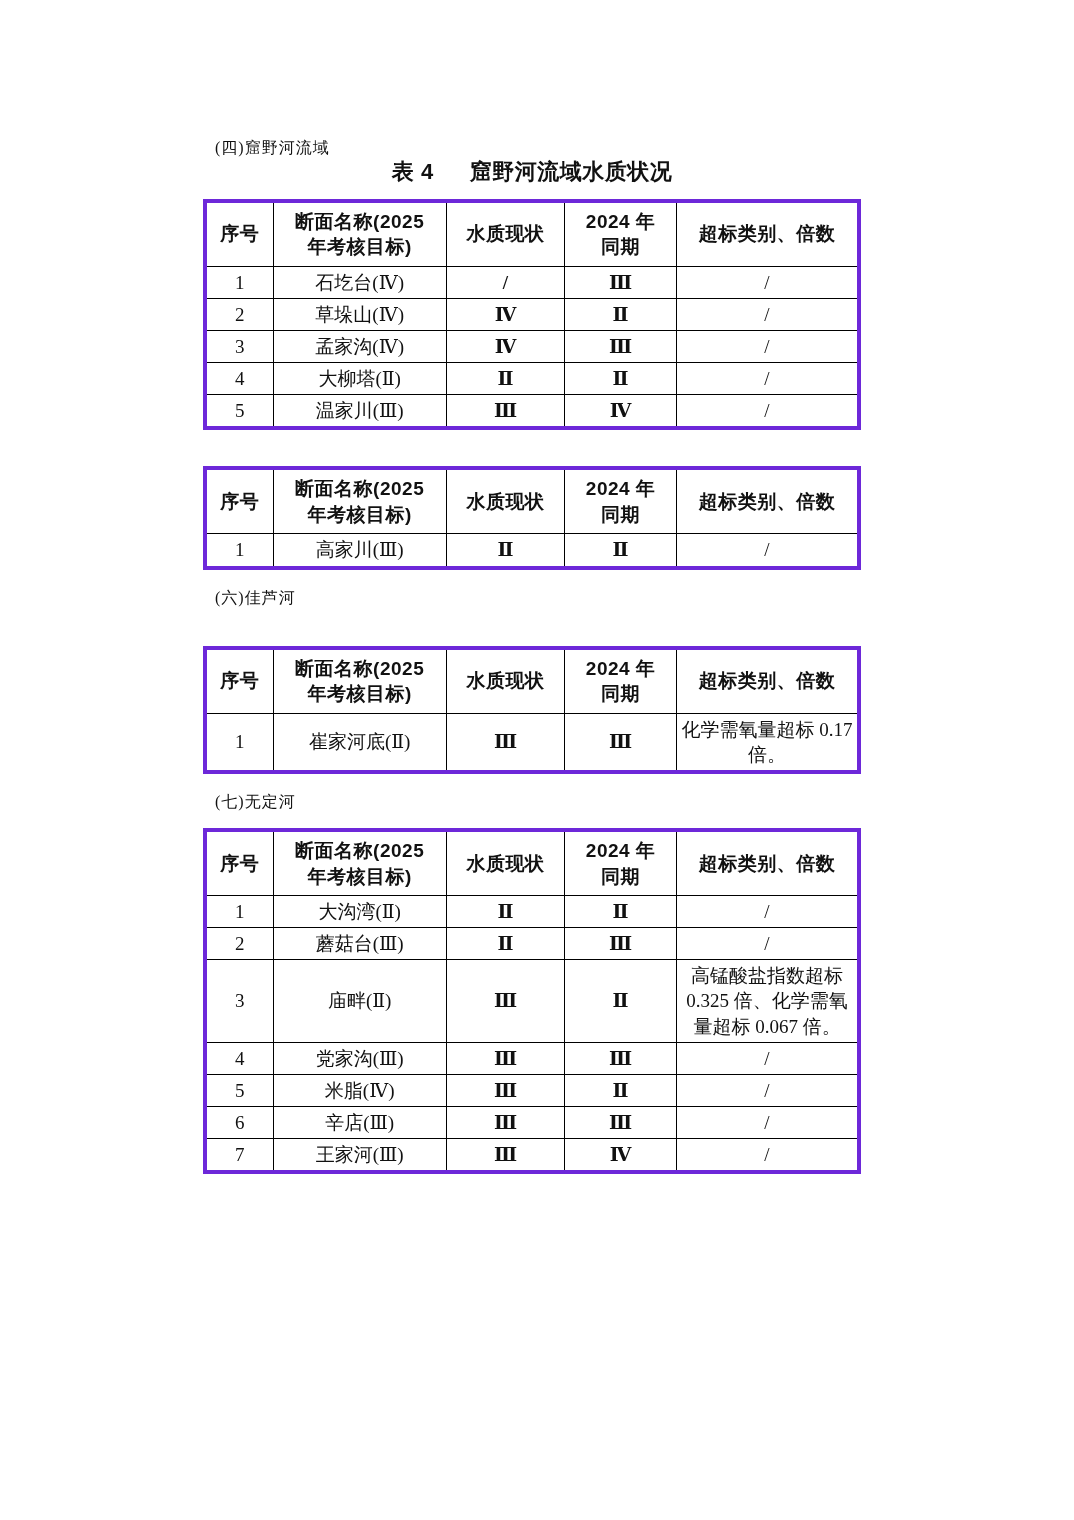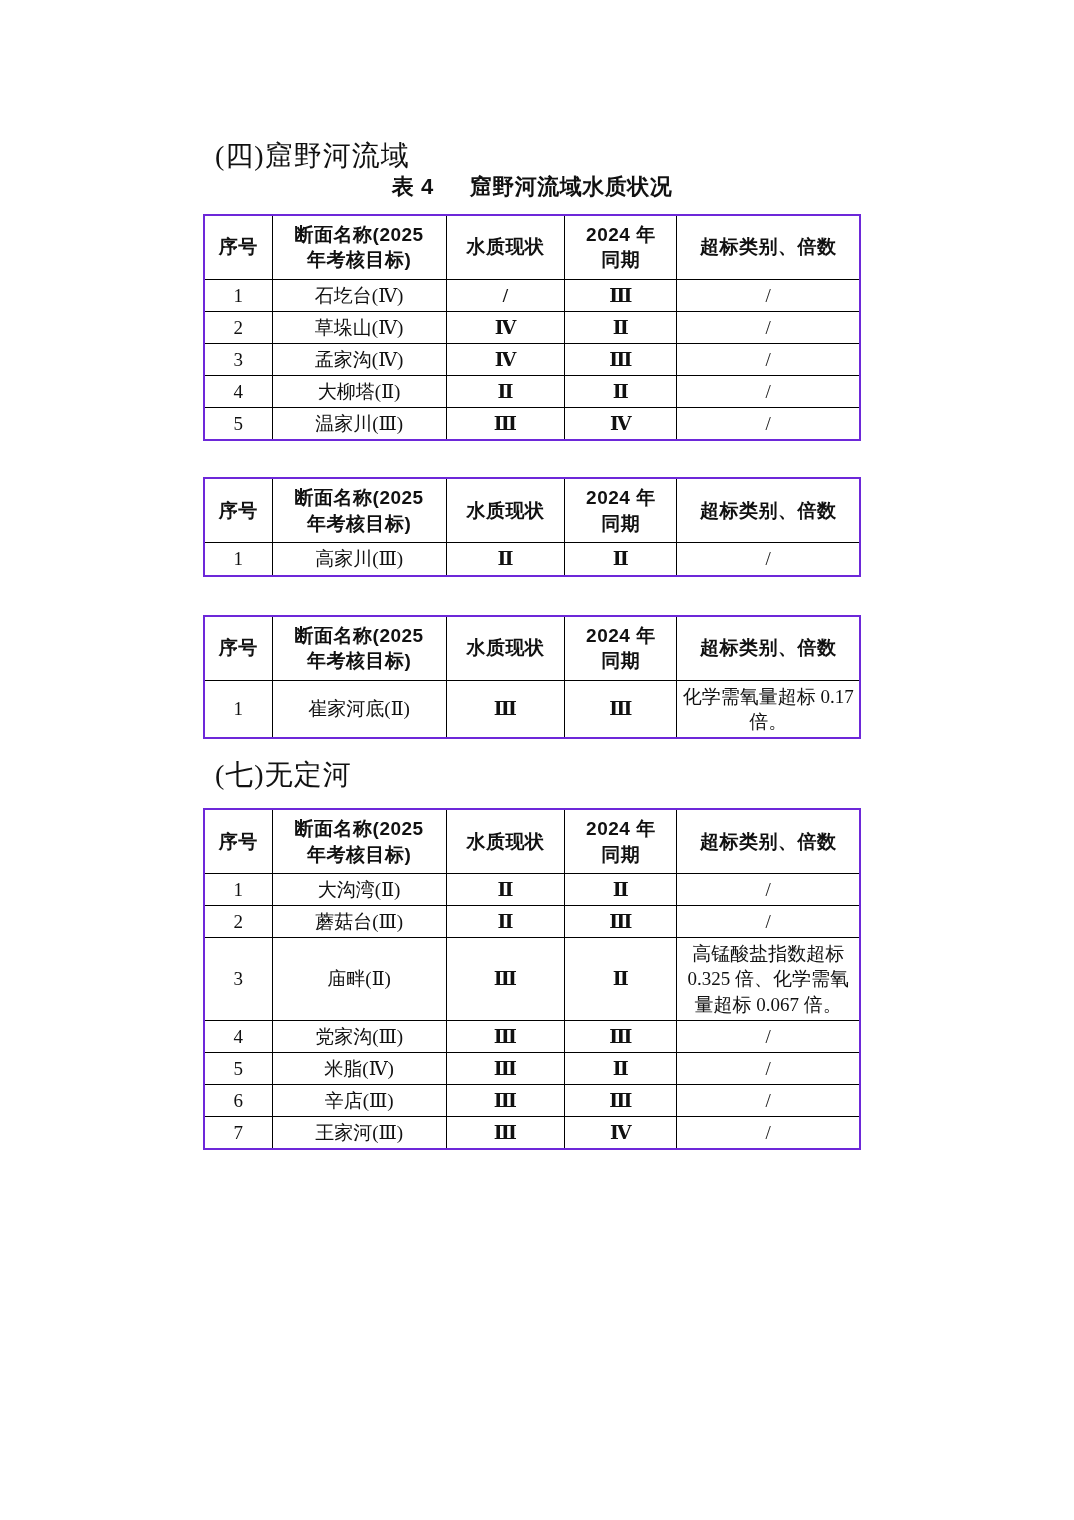--- a/index.html
+++ b/index.html
@@ -15,21 +15,21 @@
     color: #111111;
     font-family: "Liberation Serif", "DejaVu Serif", serif;
     overflow: hidden;
   }
   .content {
     width: 658px;
     margin-left: 203px;
     padding-top: 118px;
   }
   .section-heading {
-    font-size: 28px;
+    font-size: 16px;
     font-weight: 500;
     letter-spacing: 1px;
     line-height: 1.25;
     margin: 18px 0 0 0;
     padding-left: 12px;
     font-family: "Liberation Serif", "DejaVu Serif", serif;
   }
   .table-title {
     text-align: center;
     font-family: "Liberation Sans", "DejaVu Sans", sans-serif;
@@ -39,21 +39,21 @@
     letter-spacing: 0.5px;
   }
   .table-label {
     display: inline-block;
     margin-right: 36px;
   }
   .data-table {
     width: 100%;
     border-collapse: collapse;
     table-layout: fixed;
-    border: 2px solid #6d28d9;
+    border: 4px solid #6d28d9;
     margin-top: 14px;
   }
   .data-table th, .data-table td {
     border: 1px solid #000;
     text-align: center;
     vertical-align: middle;
   }
   .data-table th {
     font-family: "Liberation Sans", "DejaVu Sans", sans-serif;
     font-weight: 700;
@@ -181,20 +181,21 @@
               <td>高家川(Ⅲ)</td>
               <td>Ⅱ</td>
               <td>Ⅱ</td>
               <td>/</td>
             </tr>
           </tbody>
     </table>
   </section>
 
   <section class="doc-section">
+    <h2 class="section-heading">(六)佳芦河</h2>
     <table class="data-table">
       <colgroup>
         <col class="col-index">
         <col class="col-name">
         <col class="col-current">
         <col class="col-prev">
         <col class="col-exceed">
       </colgroup>
       <thead>
         <tr>

